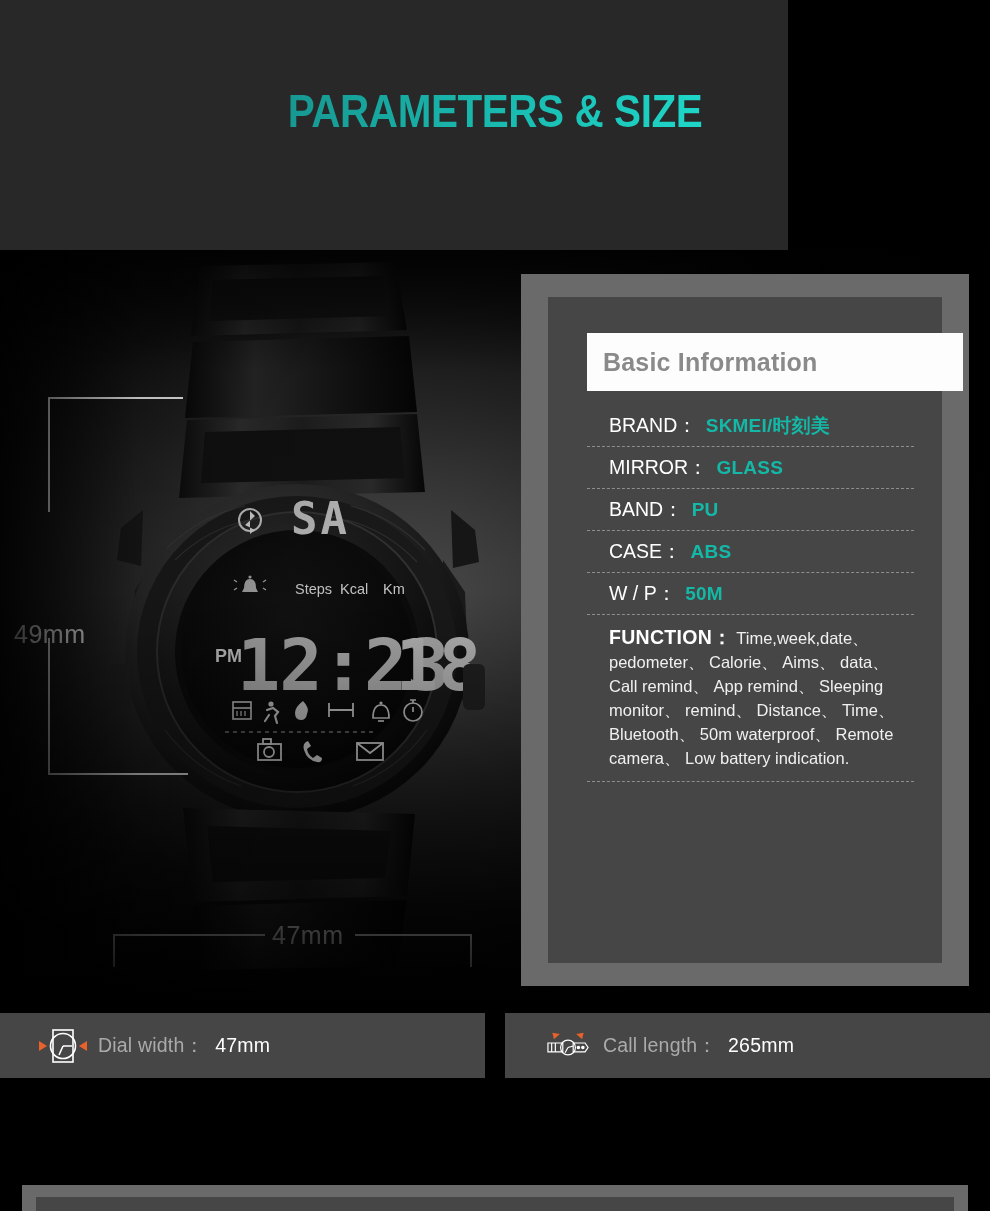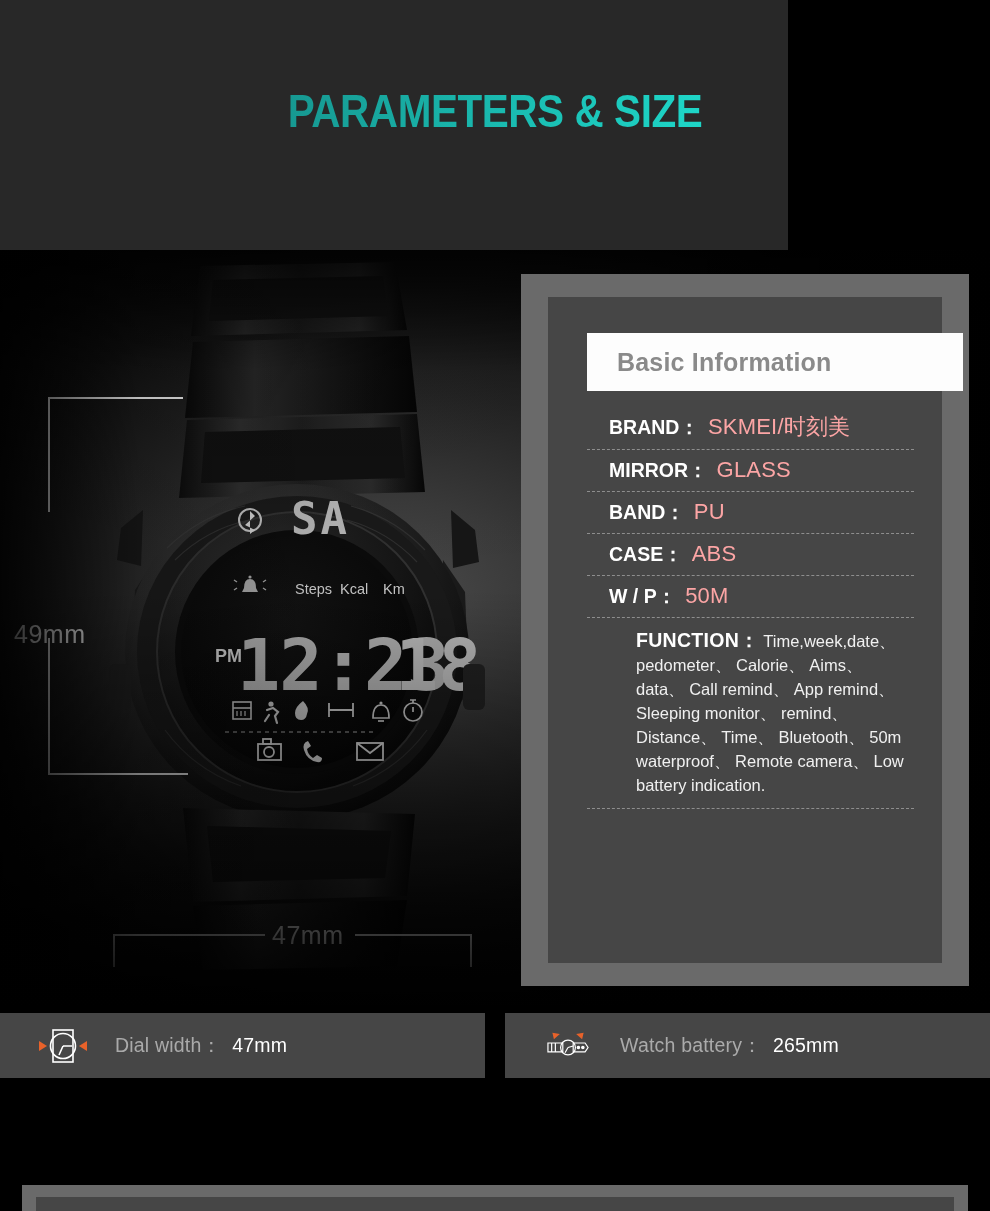--- a/index.html
+++ b/index.html
@@ -62,62 +62,62 @@
   .spec-panel{
     position:absolute;left:27px;top:23px;right:27px;bottom:23px;
     background:#464646;
   }
   .spec-head{
     position:absolute;left:39px;top:36px;width:376px;height:58px;
     background:#fdfdfd;
     display:flex;align-items:center;
   }
   .spec-head span{
-    font-size:25px;color:#8a8a8a;font-weight:bold;padding-left:30px;
+    font-size:25px;color:#8a8a8a;font-weight:bold;padding-left:16px;
     letter-spacing:0.2px;
   }
   .spec-rows{
     position:absolute;left:39px;top:108px;right:28px;
   }
   .spec-row{
     display:flex;align-items:baseline;
     padding:7px 0 7px 22px;
     border-bottom:1px dashed #8e8e8e;
   }
   .spec-row:first-child{border-top:none;}
   .spec-label{
-    color:#ffffff;font-weight:bold;font-size:19.5px;
+    color:#ffffff;font-weight:normal;font-size:19.5px;
     white-space:nowrap;flex:none;
   }
   .spec-value{
-    color:#fca5a5;font-size:22px;font-weight:normal;
+    color:#14b8a6;font-size:19px;font-weight:bold;
     margin-left:9px;letter-spacing:0.2px;
   }
   .func-row{
     padding:8px 0 10px 22px;border-bottom:1px dashed #8e8e8e;
   }
   .func-text{
-    color:#f0f0f0;font-size:16.5px;line-height:1.45;margin-left:27px;
+    color:#f0f0f0;font-size:16.5px;line-height:1.45;
   }
   .func-text b{
     color:#ffffff;font-weight:bold;font-size:19.5px;
     letter-spacing:0.3px;
   }
 
   
   .infobars{
     position:absolute;left:0;top:1013px;width:990px;height:145px;
     display:grid;grid-template-columns:485px 485px;grid-template-rows:65px 65px;
     gap:9px 20px;
   }
   .infobar{
     background:#464646;display:flex;align-items:center;padding-left:37px;
   }
   .ib-icon{width:52px;flex:none;display:flex;align-items:center;justify-content:center;}
-  .ib-label{color:#aaaaaa;font-size:19.5px;margin-left:26px;letter-spacing:0.2px;}
+  .ib-label{color:#aaaaaa;font-size:19.5px;margin-left:9px;letter-spacing:0.2px;}
   .ib-colon{color:#aaaaaa;font-size:19.5px;}
   .ib-value{color:#ffffff;font-size:19.5px;margin-left:11px;letter-spacing:0.2px;}
 
   
   .bottom-frame{
     position:absolute;left:22px;top:1185px;width:946px;height:60px;
     background:#6a6a6a;
   }
   .bottom-panel{
     position:absolute;left:14px;top:12px;right:14px;bottom:0;
@@ -378,21 +378,21 @@
           <path d="M42 18 L58 18 L62 24 L58 30 L42 30 Z"></path>
           <circle cx="35" cy="24" r="10"></circle>
           <path d="M35 24 L42 22 M35 24 L31 31"></path>
           <circle cx="49" cy="24" r="1.6" fill="#fff"></circle>
           <circle cx="55" cy="24" r="1.6" fill="#fff"></circle>
         </g>
         <path d="M14 4 L24 6 L16 13 Z" fill="#e8622a"></path>
         <path d="M56 4 L46 6 L54 13 Z" fill="#e8622a"></path>
       </svg>
     </span>
-    <span class="ib-label"><span>Watch battery</span><span class="ib-colon">：</span></span>
+    <span class="ib-label"><span>Call length</span><span class="ib-colon">：</span></span>
     <span class="ib-value">265mm</span>
   </div>
 
 </div>
 
 <div class="bottom-frame">
   <div class="bottom-panel"></div>
 </div>
 
 </body></html>

